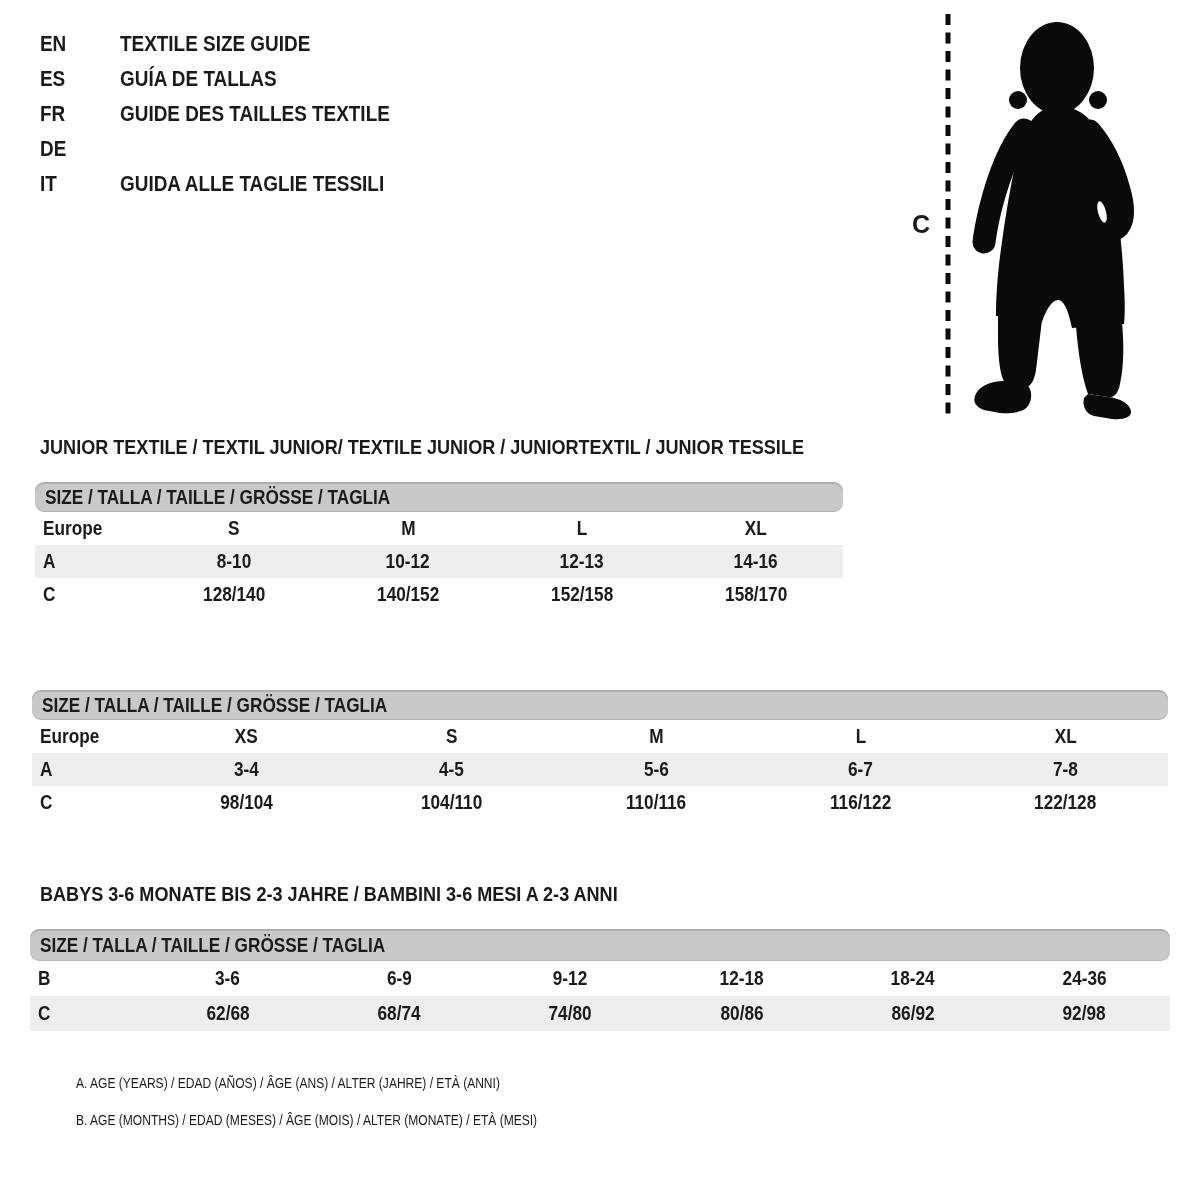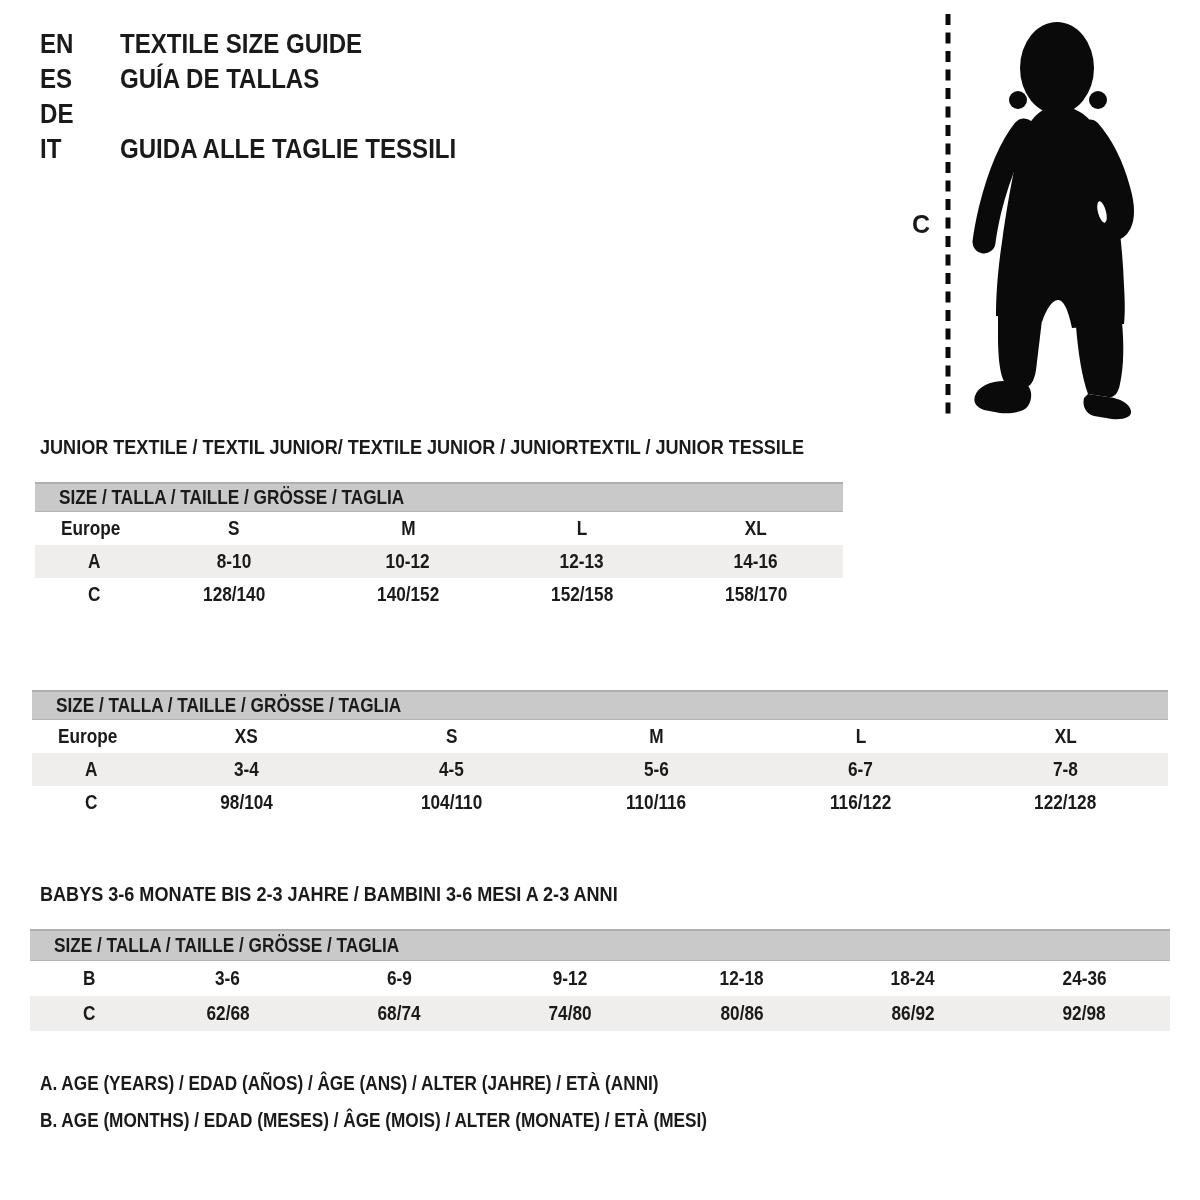--- a/index.html
+++ b/index.html
@@ -6,76 +6,81 @@
   .page {
     position:relative; width:1200px; height:1200px; background:#ffffff;
     font-family:"Liberation Sans", sans-serif; color:#1a1a1a; overflow:hidden;
   }
   .cond { display:inline-block; transform:scaleX(0.86); transform-origin:left center; white-space:nowrap; }
   .cell .cond { transform-origin:center center; }
   .cell.label .cond { transform-origin:left center; }
 
   
   .lang-block { position:absolute; left:40px; top:26px; }
-  .lang-row { display:flex; height:35px; align-items:center; font-weight:bold; font-size:28px;text-decoration:underline; }
+  .lang-row { display:flex; height:35px; align-items:center; font-weight:bold; font-size:22px;text-decoration:underline; }
   .lang-code { width:80px; flex:0 0 80px; }
 
   
   .fig-line { position:absolute; left:945px; top:14px; width:6px; height:404px; }
   .fig-label { position:absolute; left:912px; top:210px; font-weight:bold; font-size:25px; }
   .baby { position:absolute; left:960px; top:18px; width:180px; height:404px; }
 
   
   .t-title { position:absolute; margin:0; font-weight:bold; font-size:21px; line-height:22px; white-space:nowrap; }
   .size-bar {
     position:absolute; height:30px; line-height:30px; box-sizing:border-box;
-    background:#c9c9c9; padding-left:24px; font-weight:bold; font-size:20px;
+    background:#c9c9c9; padding-left:10px; font-weight:bold; font-size:20px;
     box-shadow: inset 0 2px 0 rgba(0,0,0,0.13), inset 0 -1px 0 rgba(0,0,0,0.10);
+    border-radius: 9px;
   }
   .tgrid { position:absolute; }
   .trow { display:grid; height:33px; align-items:center; font-weight:bold; font-size:20px; }
   .trow.shaded { background:#efeeec; }
   .cols4 { grid-template-columns:112px repeat(4,1fr); }
   .cols5 { grid-template-columns:112px repeat(5,1fr); }
   .cols6 { grid-template-columns:112px repeat(6,1fr); }
   .cell { text-align:center; overflow:visible; }
-  .cell.label { text-align:center; padding-left:8px; }
+  .cell.label { text-align:left; padding-left:8px; }
 
   #t1-title { left:40px; top:436px; }
   #t1-bar   { left:35px; top:482px; width:808px; }
   #t1-grid  { left:35px; top:512px; width:808px; }
 
   #t2-title { left:40px; top:647px; }
   #t2-bar   { left:32px; top:690px; width:1136px; }
   #t2-grid  { left:32px; top:720px; width:1136px; }
   .subA { font-size:13px; position:relative; top:4px; }
 
   #t3-title1 { left:40px; top:851px; }
   #t3-title2 { left:40px; top:883px; }
   #t3-bar    { left:30px; top:929px; width:1140px; height:32px; line-height:32px; }
   #t3-grid   { left:30px; top:961px; width:1140px; }
   #t3-grid .trow { height:35px; }
 
   
   .legend { position:absolute; left:40px; top:1065px; }
-  .legend-line { height:37px; line-height:37px; font-weight:bold; font-size:20px; white-space:nowrap; }
+  .legend-line { height:37px; line-height:37px; font-weight:normal; font-size:14px; white-space:nowrap;margin-left:36px; }
 </style>
 </head>
 <body>
 
 <div class="page">
 
   <div class="lang-block">
     <div class="lang-row">
       <span class="lang-code"><span class="cond">EN</span></span>
       <span class="lang-title"><span class="cond">TEXTILE SIZE GUIDE</span></span>
     </div>
     <div class="lang-row">
       <span class="lang-code"><span class="cond">ES</span></span>
       <span class="lang-title"><span class="cond">GUÍA DE TALLAS</span></span>
+    </div>
+    <div class="lang-row">
+      <span class="lang-code"><span class="cond">FR</span></span>
+      <span class="lang-title"><span class="cond">GUIDE DES TAILLES TEXTILE</span></span>
     </div>
     <div class="lang-row">
       <span class="lang-code"><span class="cond">DE</span></span>
     </div>
     <div class="lang-row">
       <span class="lang-code"><span class="cond">IT</span></span>
       <span class="lang-title"><span class="cond">GUIDA ALLE TAGLIE TESSILI</span></span>
     </div>
   </div>
 

